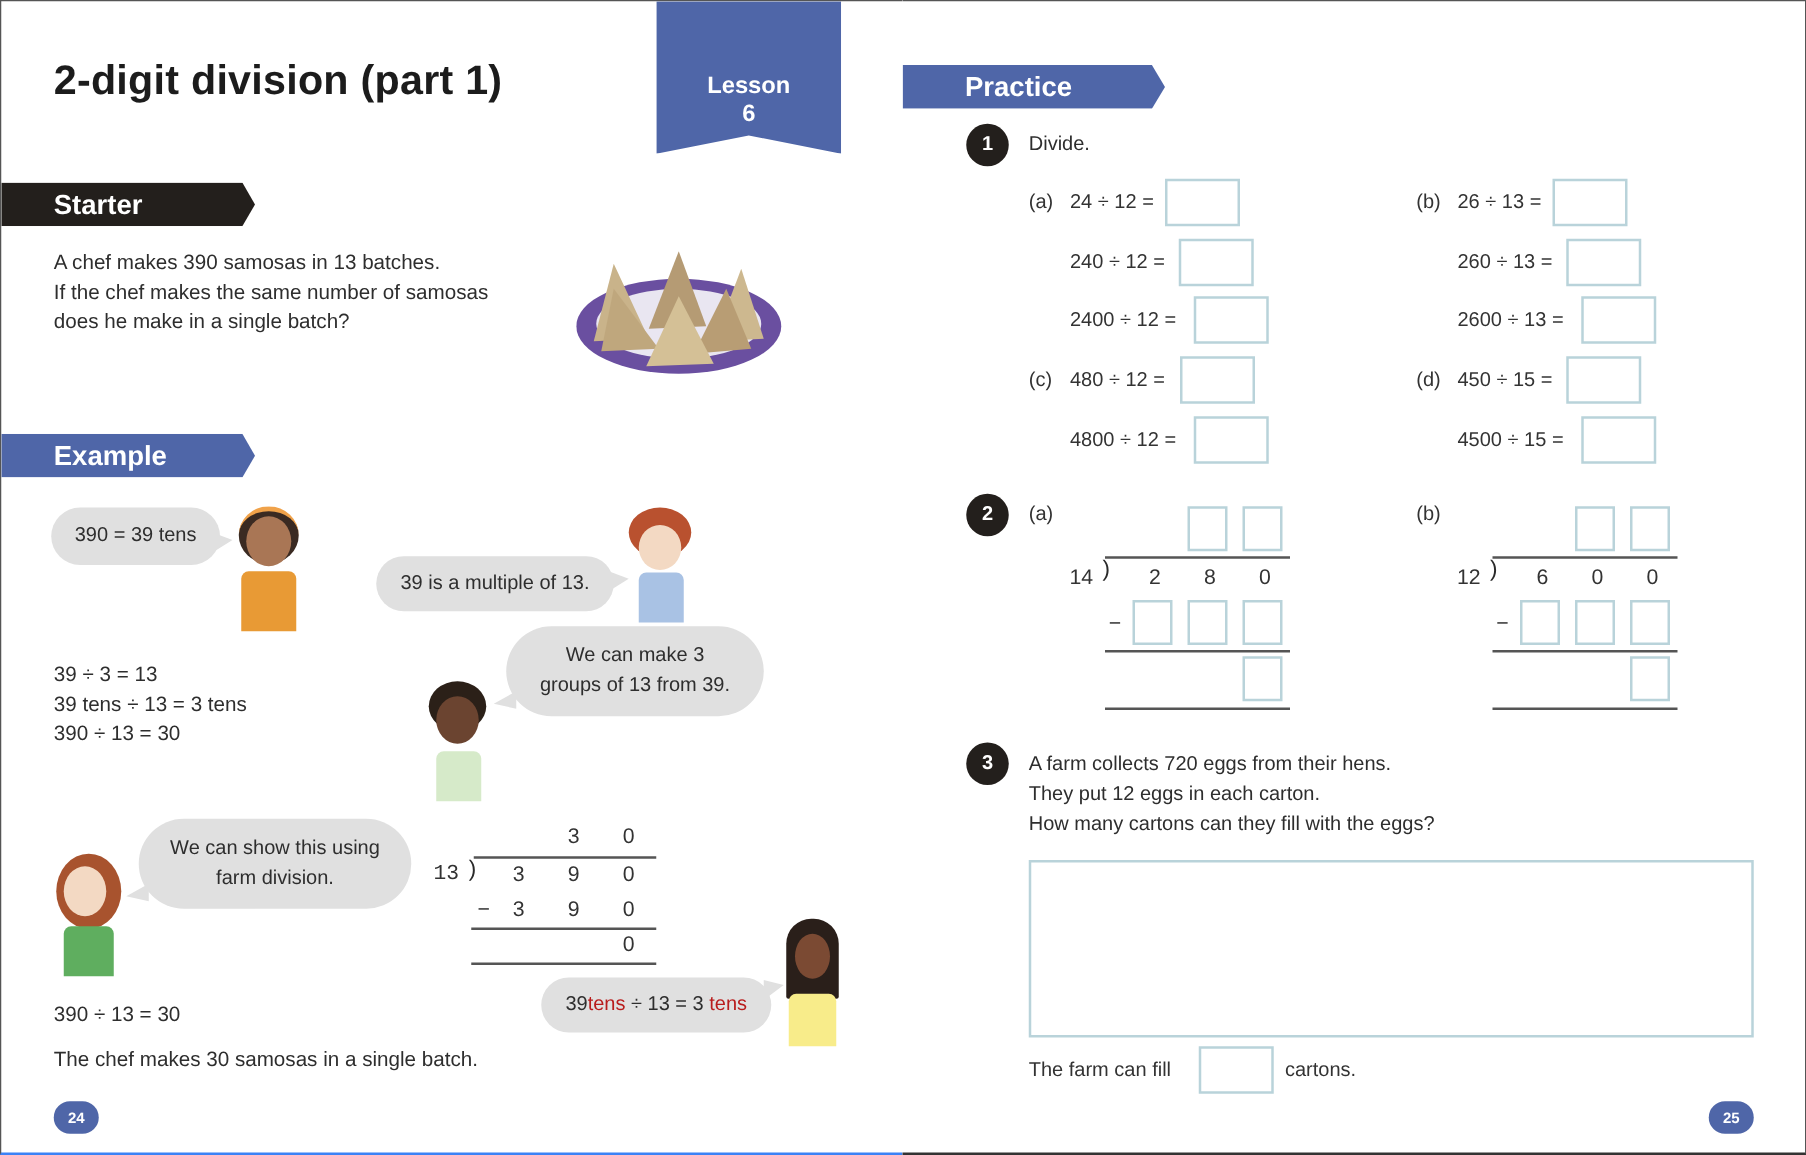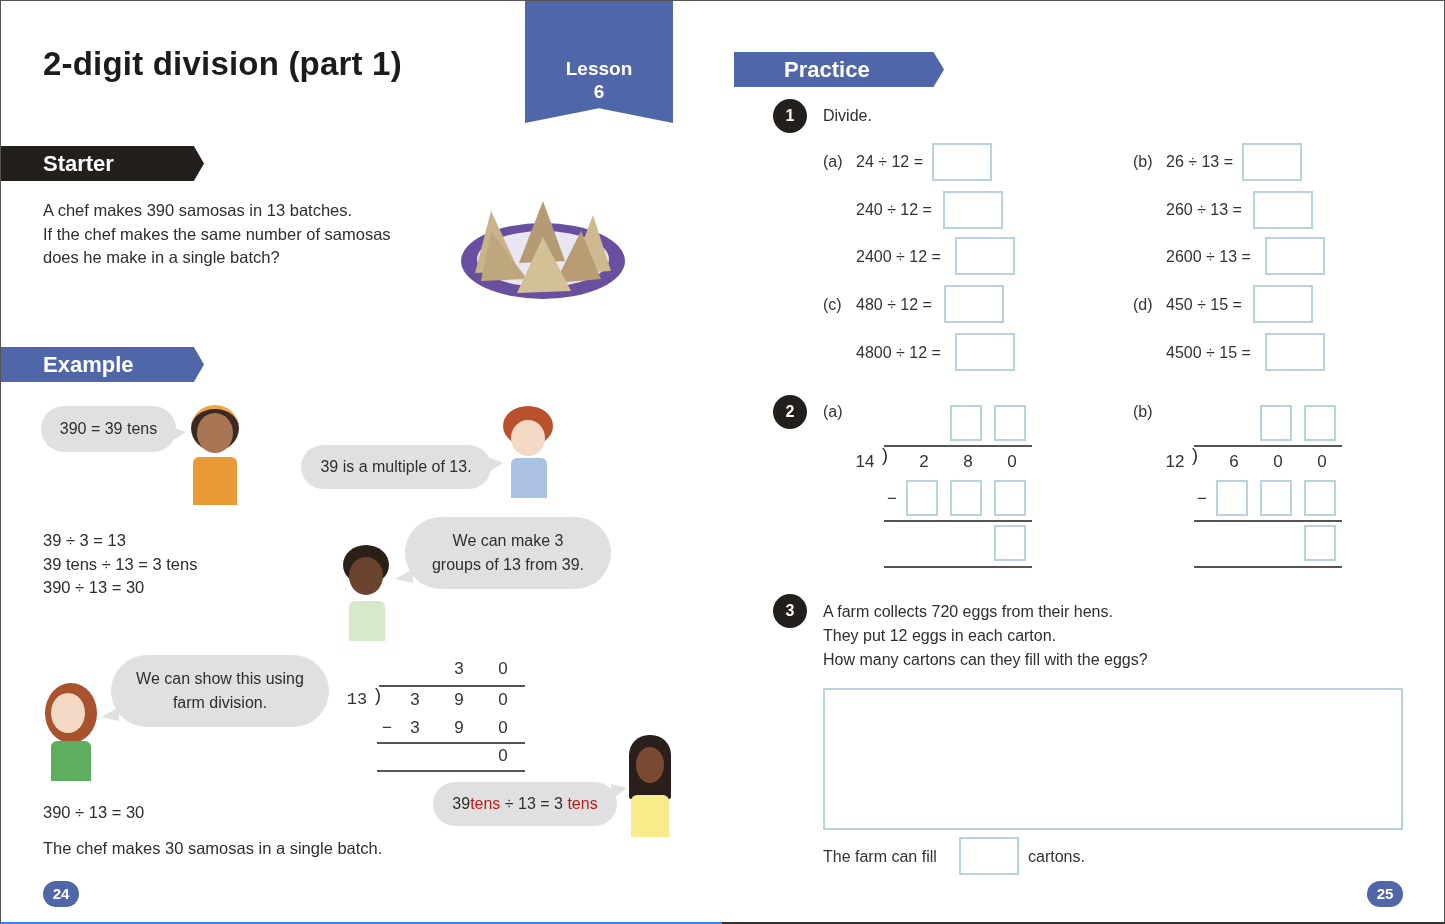--- a/index.html
+++ b/index.html
@@ -11,53 +11,53 @@
   .abs { position: absolute; }
 
   .title { left: 42px; top: 44px; font-size: 33px; font-weight: bold; color: #1c1c1c; letter-spacing: 0.2px; }
   .lesson-tab { left: 524px; top: 0; width: 148px; height: 122px; background: #4f66a8; color: #fff; text-align: center; font-weight: bold; font-size: 19px; line-height: 23px; padding-top: 56px;
     clip-path: polygon(0 0, 100% 0, 100% 100%, 50% 88%, 0 100%); }
 
   .section-tag { height: 35px; color: #fff; font-weight: bold; font-size: 22px; line-height: 35px; padding-left: 42px;
     clip-path: polygon(0 0, 95% 0, 100% 50%, 95% 100%, 0 100%); }
   .tag-starter { left: 0; top: 145px; width: 203px; background: #231f1c; }
   .tag-example { left: 0; top: 346px; width: 203px; background: #4f66a8; }
-  .tag-practice { left: 0; top: 51px; width: 210px; background: #4f66a8; padding-left: 50px; margin-left: 12px; }
+  .tag-practice { left: 0; top: 51px; width: 210px; background: #4f66a8; padding-left: 50px; }
 
   .body-text { font-size: 16.5px; line-height: 23.5px; color: #2e2e2e; }
   .starter-text { left: 42px; top: 198px; }
 
   .plate { left: 460px; top: 200px; width: 165px; height: 100px; }
 
   .bubble { background: #e0e0e0; border-radius: 50px; font-size: 16px; color: #2e2e2e; text-align: center; display: flex; align-items: center; justify-content: center; line-height: 24px; }
   .bubble::after { content: ""; position: absolute; width: 0; height: 0; }
   .b1 { left: 40px; top: 405px; width: 135px; height: 46px; }
   .b1::after { right: -10px; top: 20px; border-left: 16px solid #e0e0e0; border-top: 6px solid transparent; border-bottom: 10px solid transparent; }
   .b2 { left: 300px; top: 444px; width: 190px; height: 44px; }
   .b2::after { right: -12px; top: 12px; border-left: 16px solid #e0e0e0; border-top: 6px solid transparent; border-bottom: 10px solid transparent; }
-  .b3 { left: 404px; top: 516px; width: 206px; height: 72px; text-align: center; }
+  .b3 { left: 404px; top: 500px; width: 206px; height: 72px; text-align: center; }
   .b3::after { left: -10px; bottom: 6px; border-right: 18px solid #e0e0e0; border-top: 10px solid transparent; border-bottom: 4px solid transparent; }
   .b4 { left: 110px; top: 654px; width: 218px; height: 72px; }
   .b4::after { left: -10px; bottom: 6px; border-right: 18px solid #e0e0e0; border-top: 10px solid transparent; border-bottom: 4px solid transparent; }
   .b5 { left: 432px; top: 781px; width: 184px; height: 44px; font-size: 16px; }
   .b5::after { right: -10px; top: 2px; border-left: 16px solid #e0e0e0; border-top: 4px solid transparent; border-bottom: 12px solid transparent; }
   .orange { color: #b91c1c; }
 
   .child { position: absolute; }
   .head { position: absolute; border-radius: 50%; }
   .torso { position: absolute; border-radius: 6px 6px 0 0; }
 
   .calc-lines { left: 42px; top: 528px; }
   .ex-result { left: 42px; top: 800px; }
   .ex-conclusion { left: 42px; top: 836px; }
 
   .ld-cell { position: absolute; font-size: 17px; color: #333; width: 20px; text-align: center; }
   .ld-line { position: absolute; height: 2px; background: #555; }
 
-  .page-num { width: 36px; height: 26px; border-radius: 13px; background: #4f66a8; color: #fff; font-weight: bold; font-size: 15px; text-align: center; line-height: 26px; }
+  .page-num { width: 36px; height: 26px; border-radius: 13px; background: #4f66a8; color: #fff; font-weight: bold; font-size: 12px; text-align: center; line-height: 26px; }
 
   .q-badge { width: 34px; height: 34px; border-radius: 50%; background: #231f1c; color: #fff; font-weight: bold; font-size: 16px; text-align: center; line-height: 34px; }
   .q-text { font-size: 16px; color: #2e2e2e; }
   .ans-box { position: absolute; border: 2px solid #b9d3da; background: #fff; }
   .eq { position: absolute; font-size: 16px; color: #333; white-space: nowrap; }
   .wide-box { position: absolute; border: 2px solid #b9d3da; }
 </style>
 </head>
 <body>
 

